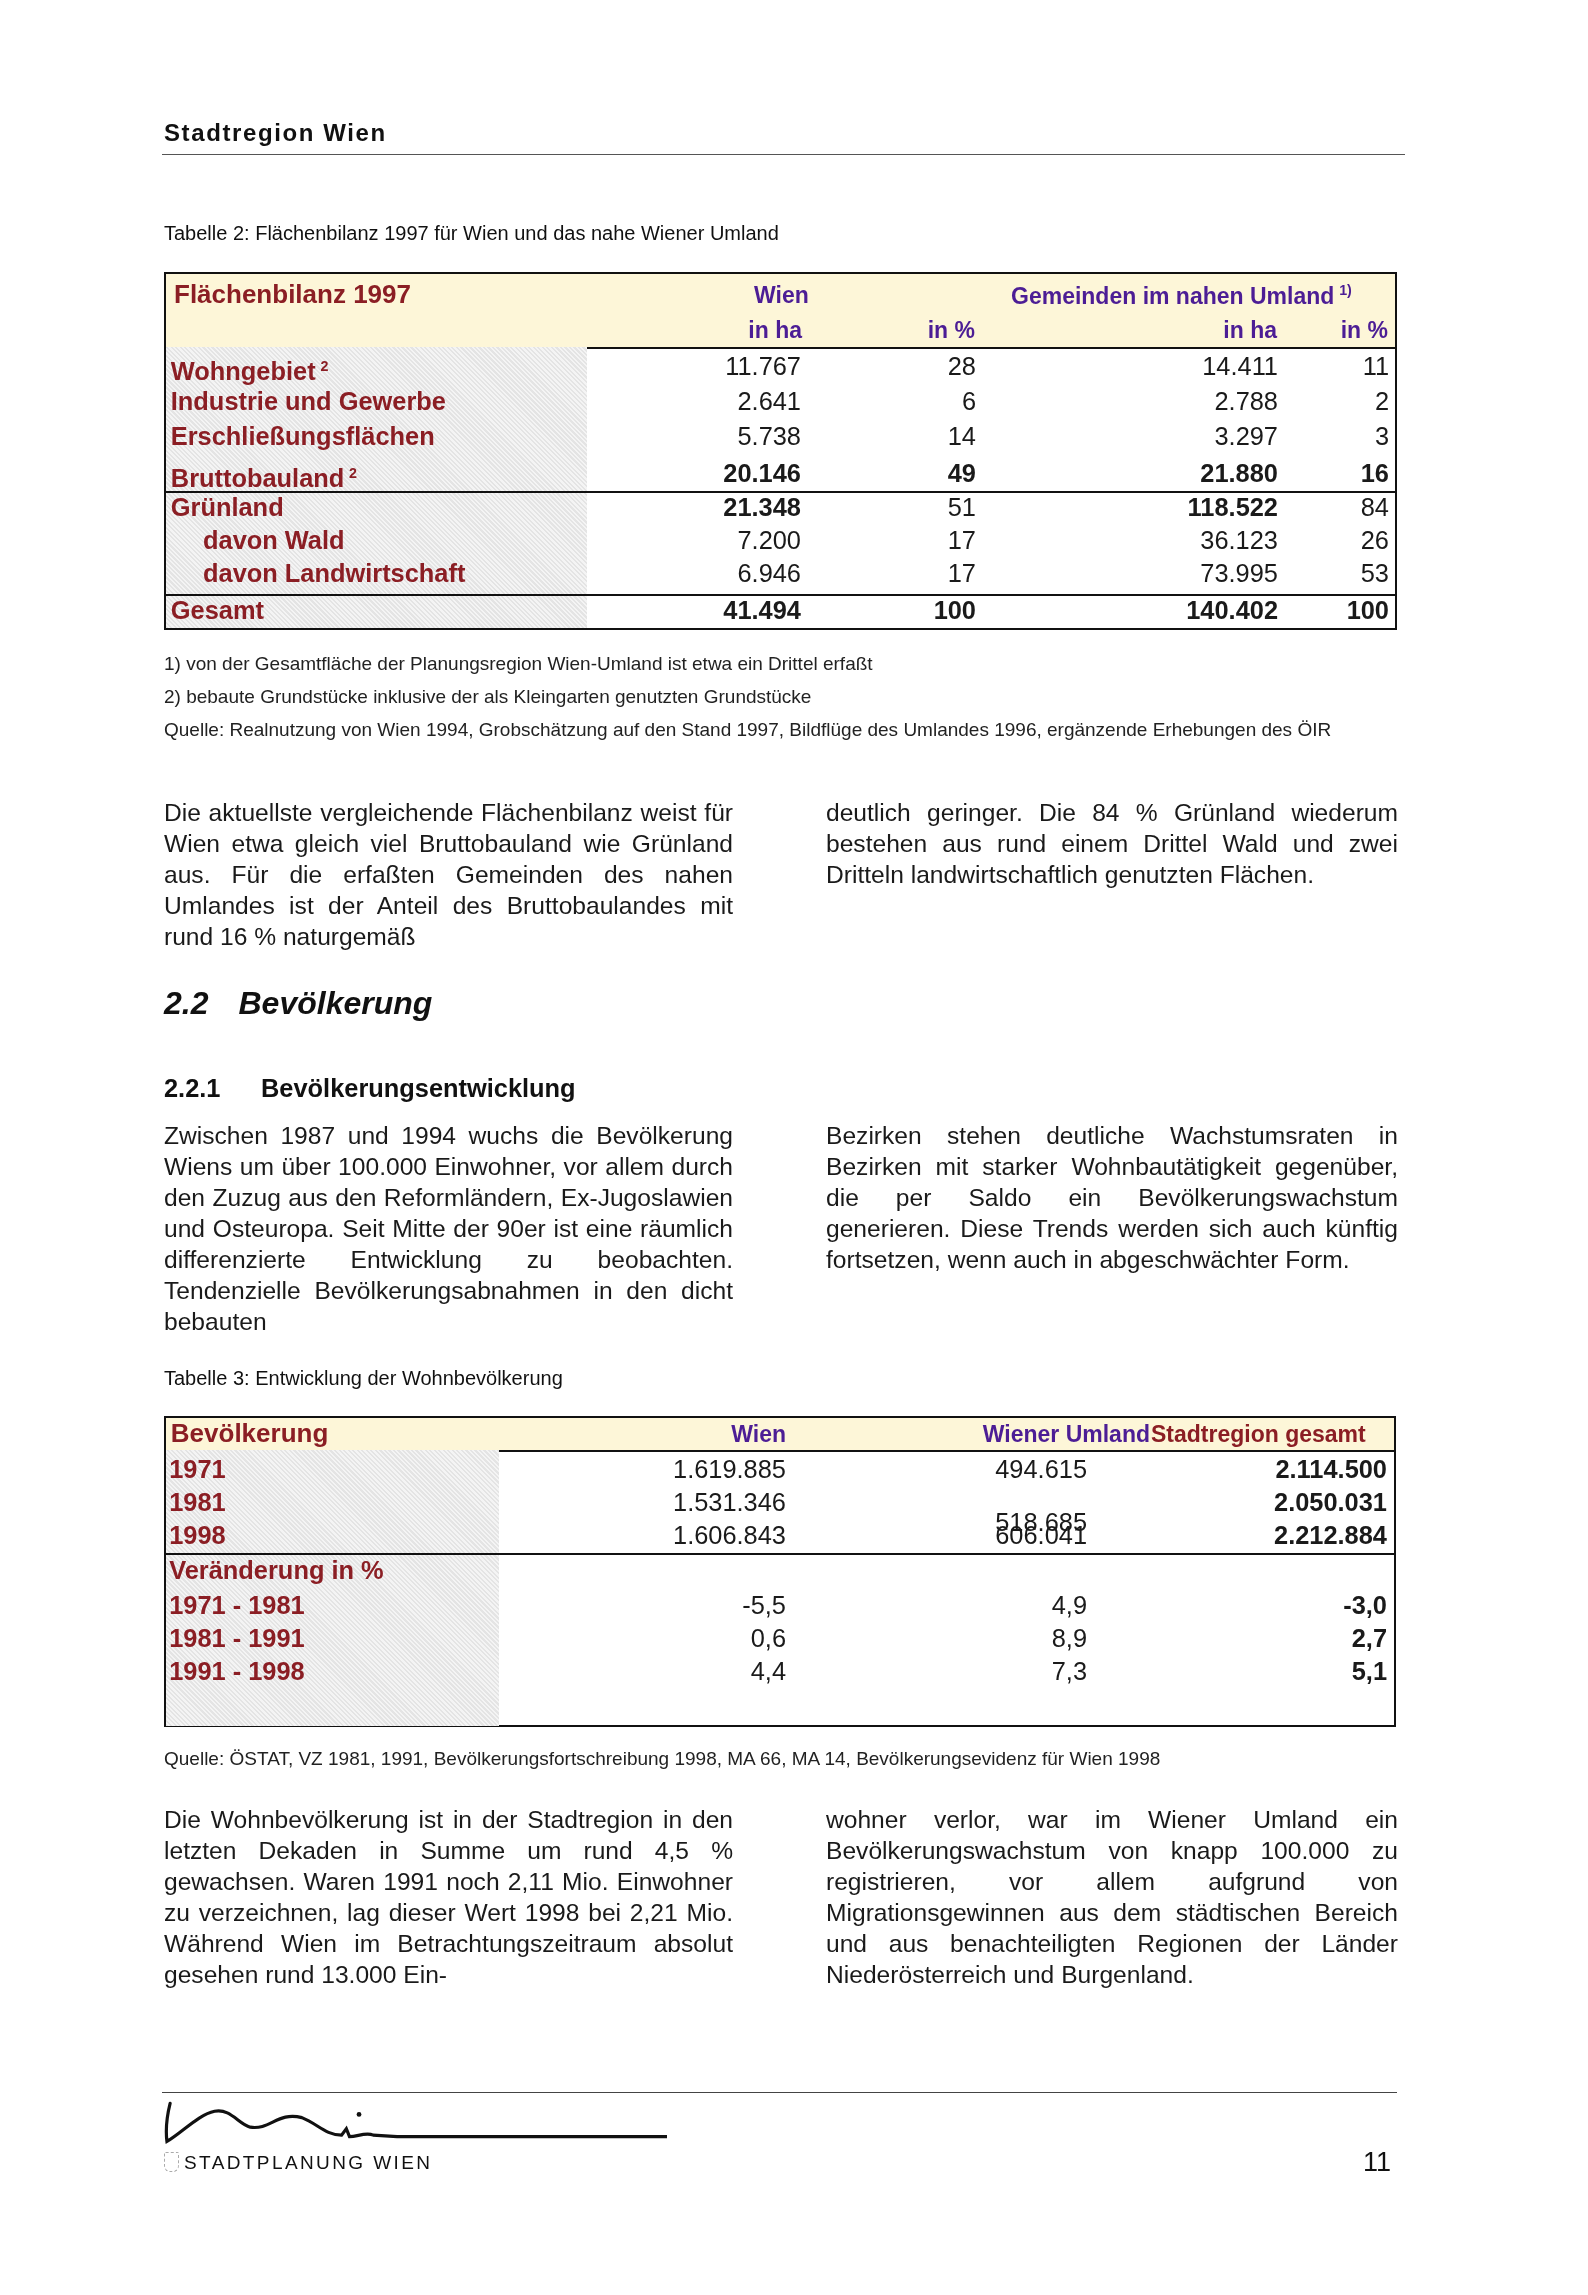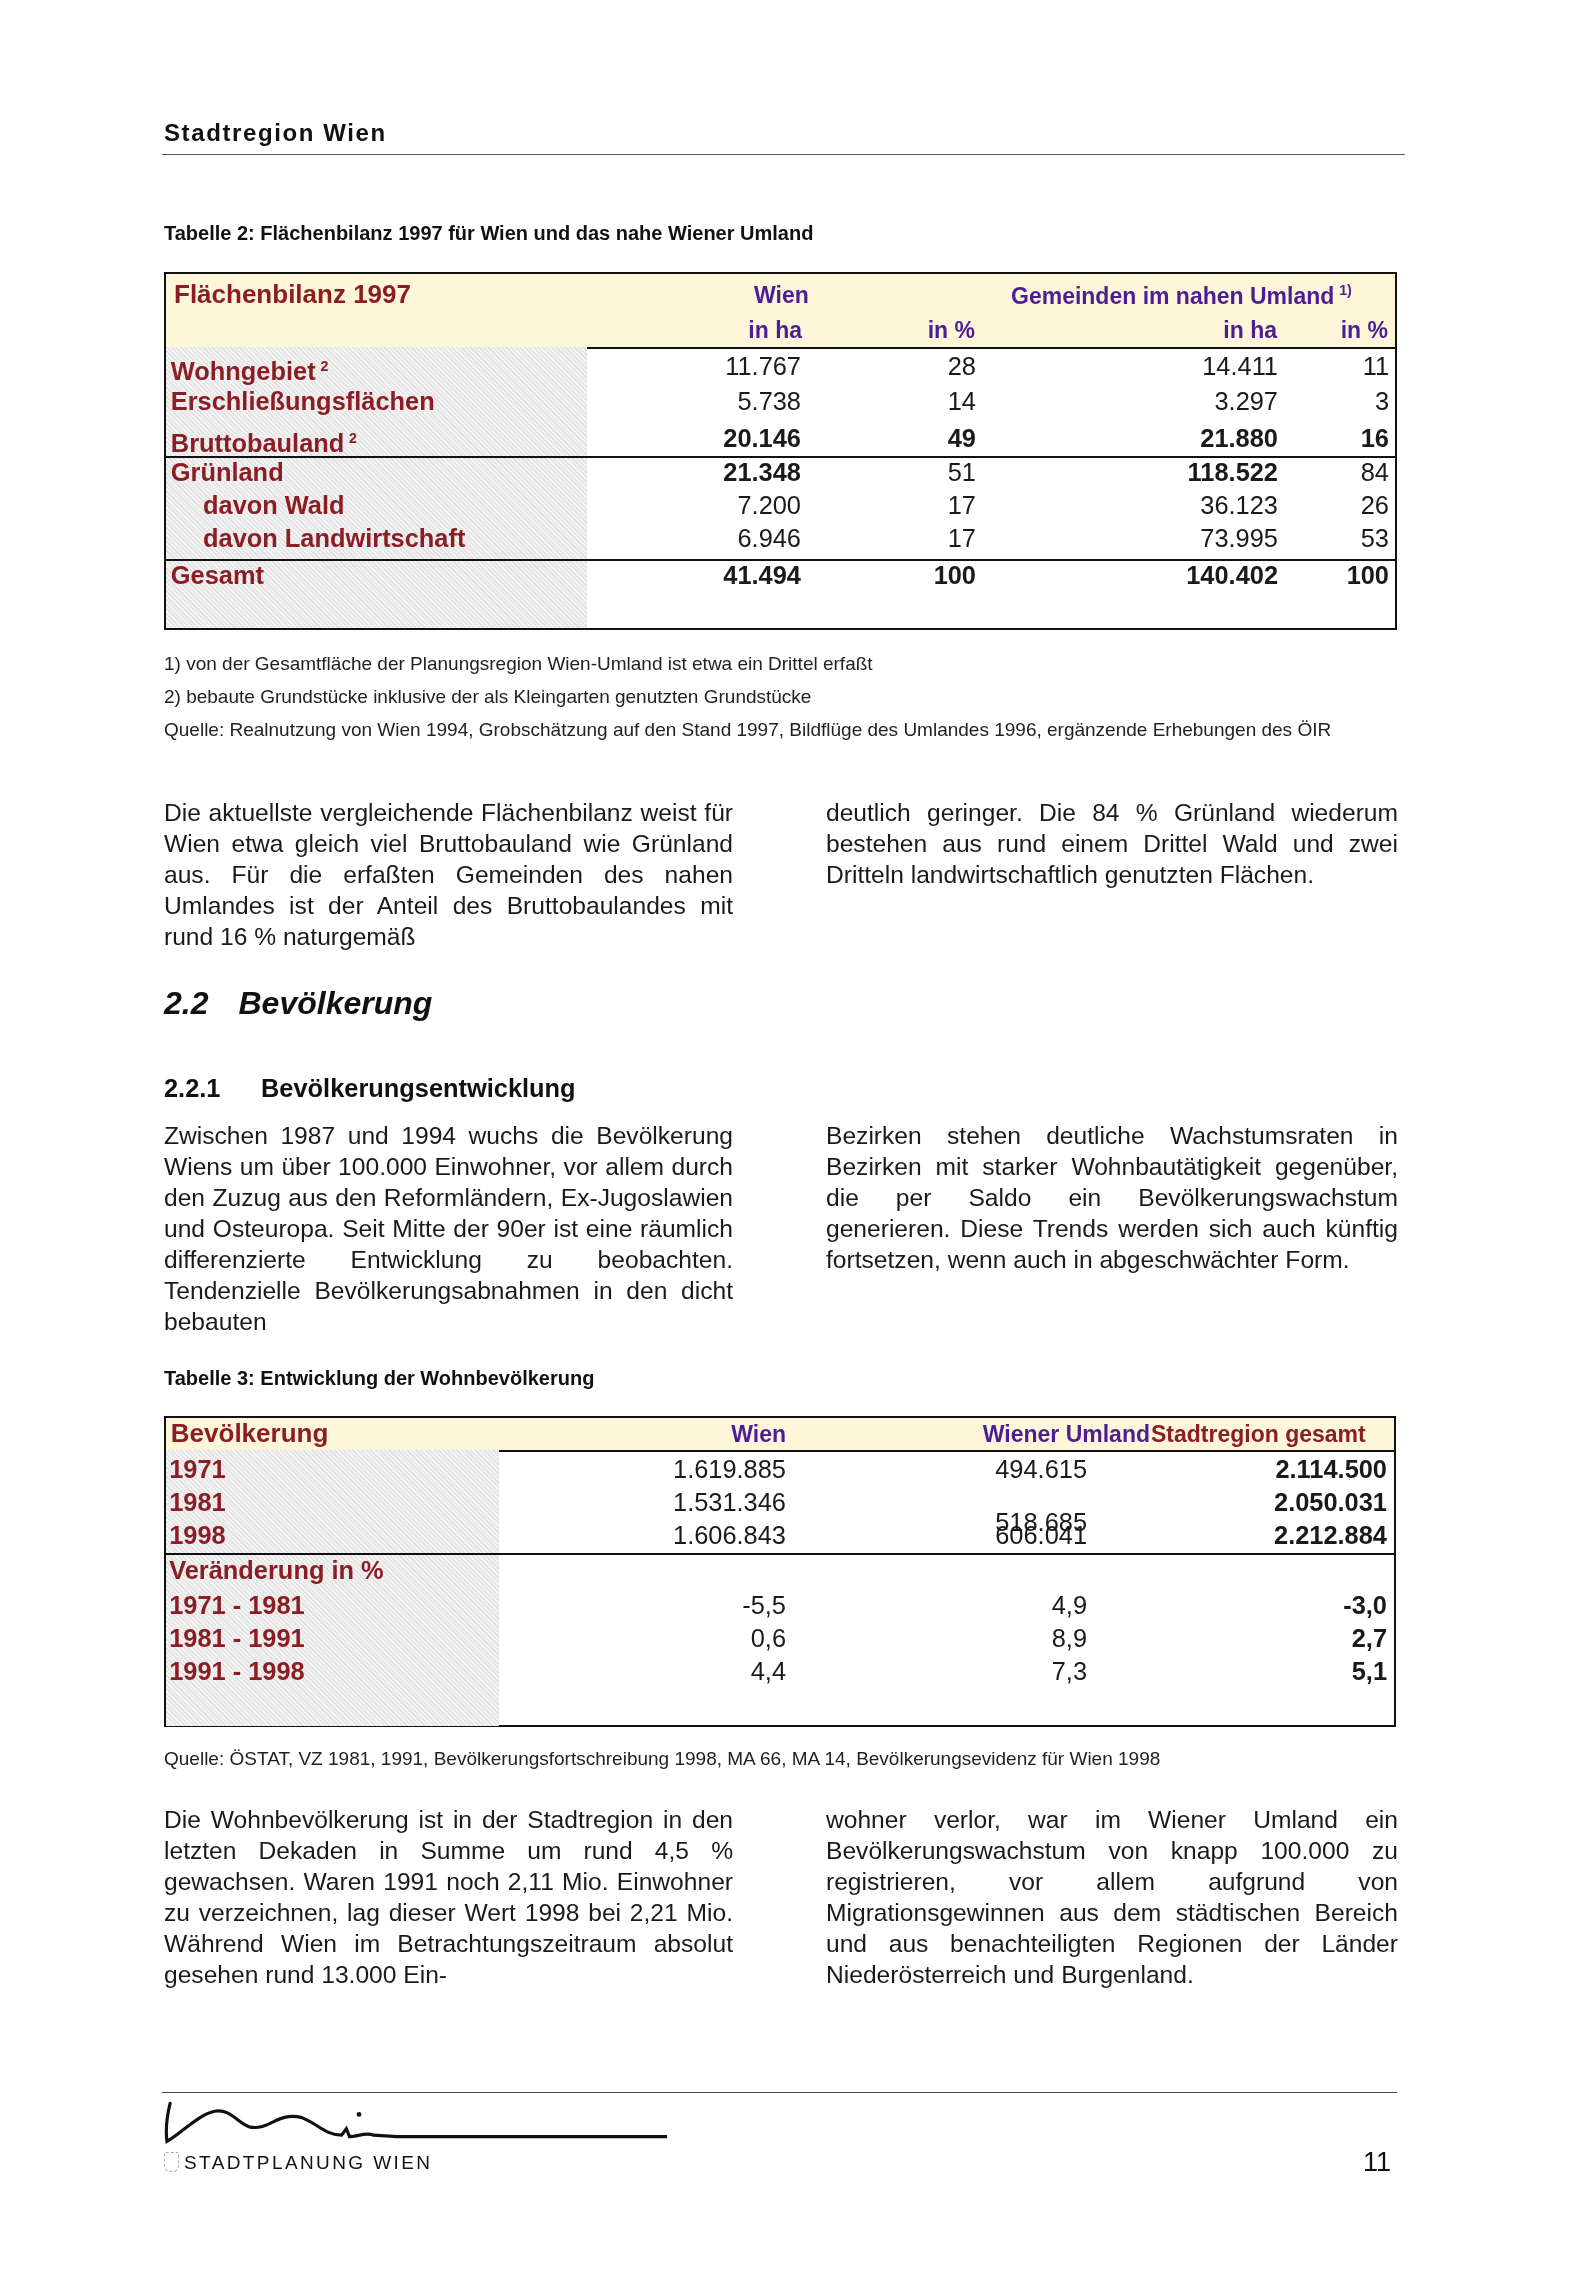--- a/index.html
+++ b/index.html
@@ -1,21 +1,21 @@
 <!DOCTYPE html>
 <html style="font-size:12.7px"><head>
 <meta charset="utf-8">
 <style>
   html, body { margin: 0; padding: 0; background: #ffffff; }
   body { width: 1588px; height: 2295px; position: relative; font-family: "Liberation Sans", sans-serif; color: #1a1a1a; overflow: hidden; }
 
   .page-header { position: absolute; left: 164px; top: 119px; font-size: 24px; font-weight: bold; letter-spacing: 1.6px; color: #111; }
   .header-rule { position: absolute; left: 162px; top: 154px; width: 1243px; height: 0; border-top: 1.6px solid #555; }
 
-  .caption { position: absolute; left: 164px; font-size: 20px; font-weight: bold; color: #111; }
+  .caption { position: absolute; left: 164px; font-size: 20px; font-weight: normal; color: #111; }
 
   
   .tbl { position: absolute; border: 2.4px solid #111; background: #fff; }
   .tbl .hdr { background: #fdf6d8; border-bottom: 2.4px solid #111; position: relative; }
   .tbl .shade { position: absolute; left: 0; background: repeating-linear-gradient(45deg, #e4e4e4 0 1.6px, #f4f4f4 1.6px 3.2px); }
   .tbl .row { position: relative; height: 35px; }
   .tbl .cell { position: absolute; font-size: 25.4px; line-height: 35px; white-space: nowrap; }
   .tbl .lbl { color: #8b1e24; font-weight: bold; }
   .tbl .num { text-align: right; color: #1a1a1a; }
   .tbl .bold { font-weight: bold; }
@@ -64,20 +64,27 @@
   <div style="position:relative;">
 
     <div class="row" style="height:35px;">
       <div class="cell lbl" style="left:4.8px;"><span>Wohngebiet</span><span class="sup">2</span></div>
       <div class="cell num" style="left:476px; width:159px;">11.767</div>
       <div class="cell num" style="left:715px; width:95px;">28</div>
       <div class="cell num" style="left:953px; width:159px;">14.411</div>
       <div class="cell num" style="left:1128px; width:95px;">11</div>
     </div>
     <div class="row">
+      <div class="cell lbl" style="left:4.8px;">Industrie und Gewerbe</div>
+      <div class="cell num" style="left:476px; width:159px;">2.641</div>
+      <div class="cell num" style="left:715px; width:95px;">6</div>
+      <div class="cell num" style="left:953px; width:159px;">2.788</div>
+      <div class="cell num" style="left:1128px; width:95px;">2</div>
+    </div>
+    <div class="row">
       <div class="cell lbl" style="left:4.8px;">Erschließungsflächen</div>
       <div class="cell num" style="left:476px; width:159px;">5.738</div>
       <div class="cell num" style="left:715px; width:95px;">14</div>
       <div class="cell num" style="left:953px; width:159px;">3.297</div>
       <div class="cell num" style="left:1128px; width:95px;">3</div>
     </div>
     <div class="row" style="height:37px;">
       <div class="cell lbl" style="left:4.8px; top:1.6px;"><span>Bruttobauland</span><span class="sup">2</span></div>
       <div class="cell num bold" style="left:476px; width:159px; top:1.6px;">20.146</div>
       <div class="cell num bold" style="left:715px; width:95px; top:1.6px;">49</div>

